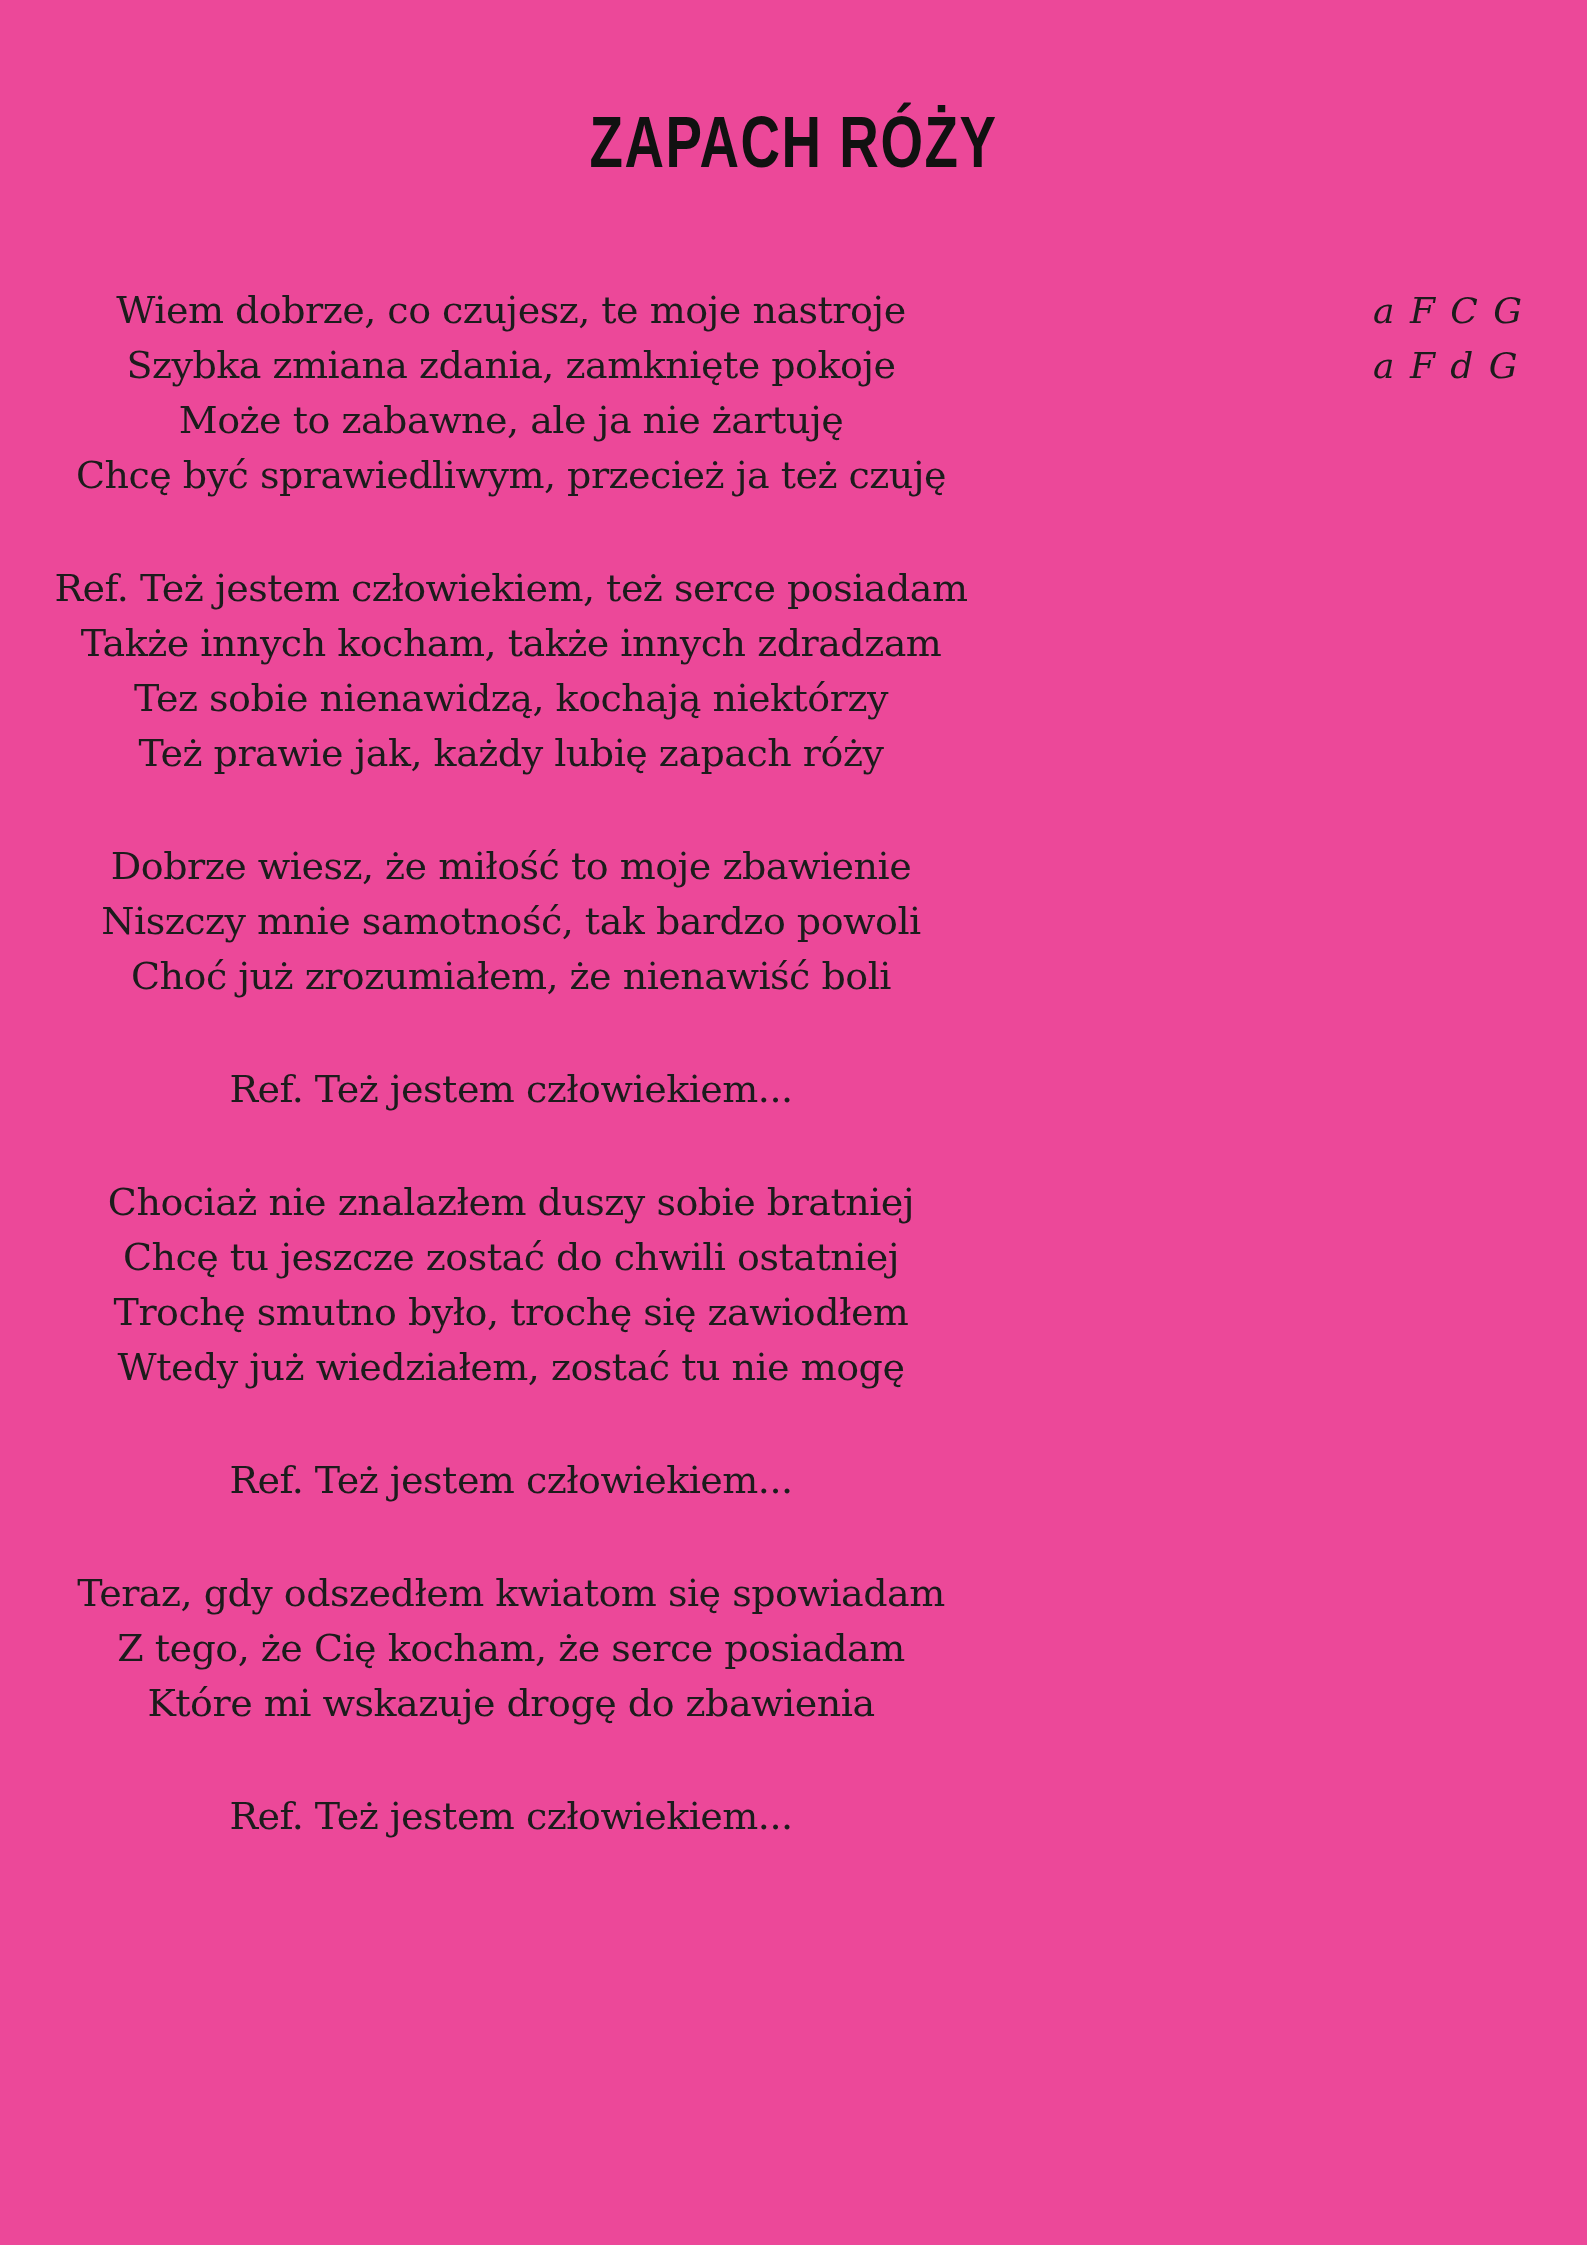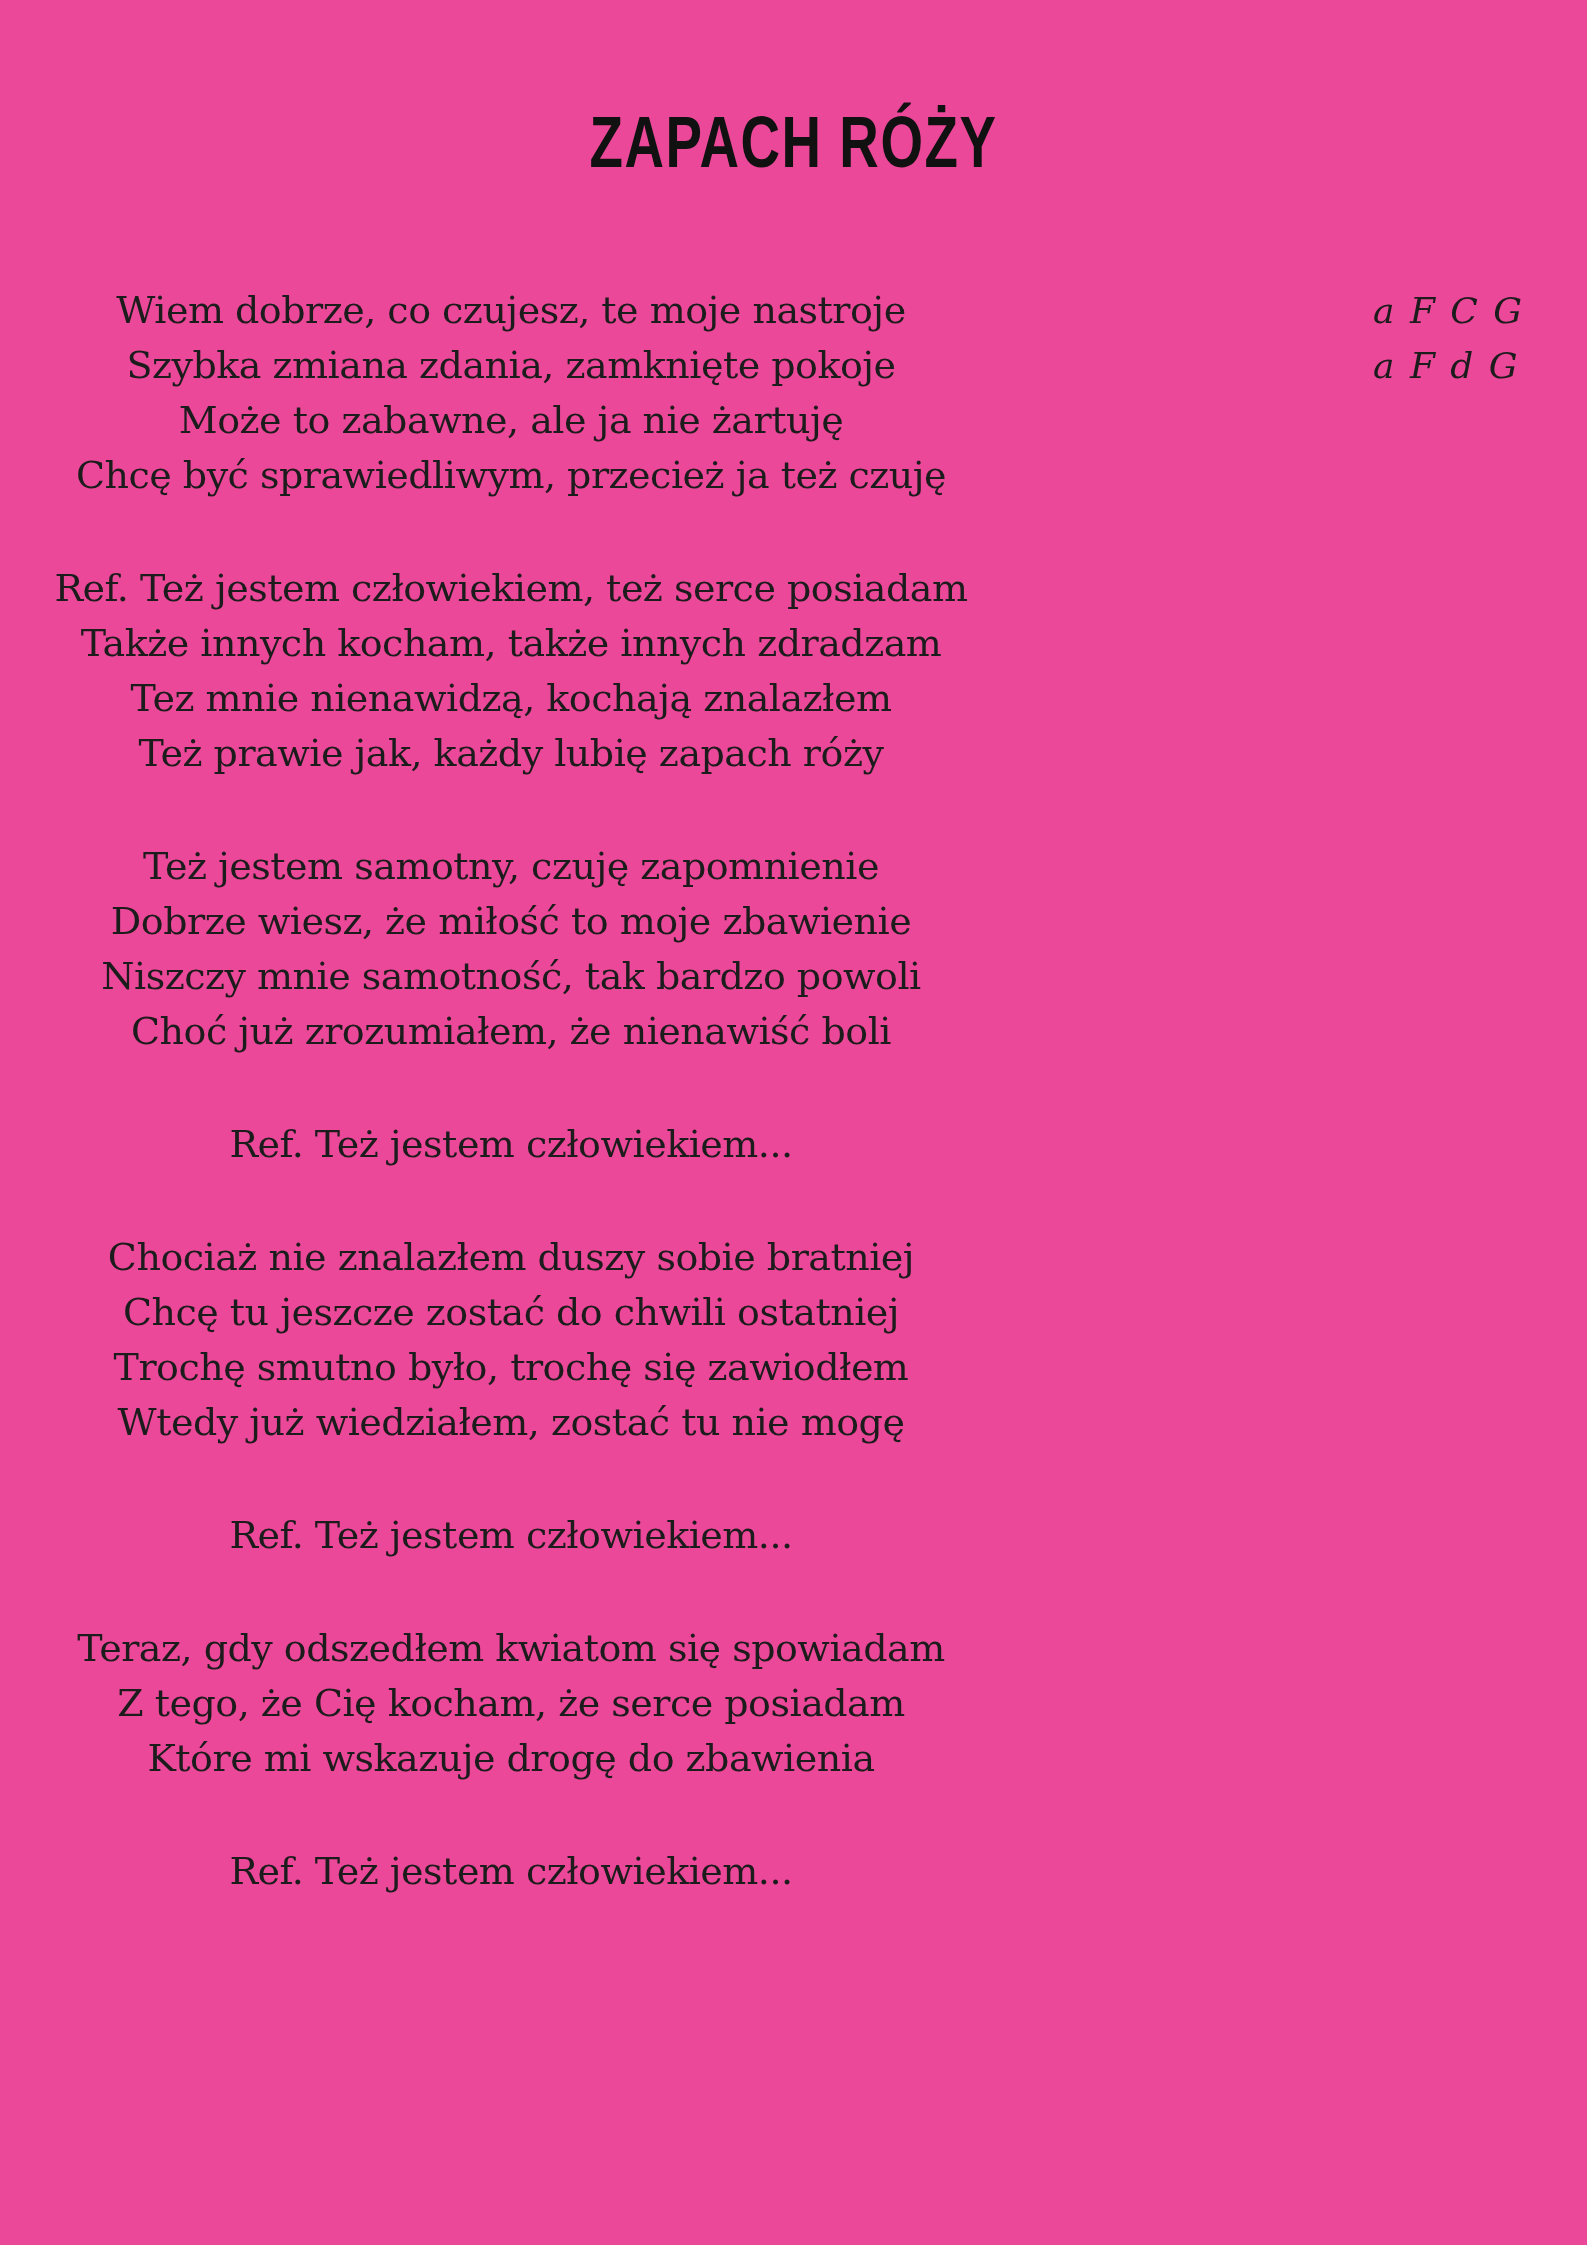--- a/index.html
+++ b/index.html
@@ -77,26 +77,25 @@
     <section class="stanza">
       <p class="lyric-line">Wiem dobrze, co czujesz, te moje nastroje</p>
       <p class="lyric-line">Szybka zmiana zdania, zamknięte pokoje</p>
       <p class="lyric-line">Może to zabawne, ale ja nie żartuję</p>
       <p class="lyric-line">Chcę być sprawiedliwym, przecież ja też czuję</p>
     </section>
 
     <section class="stanza">
       <p class="lyric-line">Ref. Też jestem człowiekiem, też serce posiadam</p>
       <p class="lyric-line">Także innych kocham, także innych zdradzam</p>
-      <p class="lyric-line">Tez mnie nienawidzą, kochają znalazłem</p>
+      <p class="lyric-line">Tez sobie nienawidzą, kochają niektórzy</p>
       <p class="lyric-line">Też prawie jak, każdy lubię zapach róży</p>
     </section>
 
     <section class="stanza">
-      <p class="lyric-line">Też jestem samotny, czuję zapomnienie</p>
       <p class="lyric-line">Dobrze wiesz, że miłość to moje zbawienie</p>
       <p class="lyric-line">Niszczy mnie samotność, tak bardzo powoli</p>
       <p class="lyric-line">Choć już zrozumiałem, że nienawiść boli</p>
     </section>
 
     <section class="stanza">
       <p class="lyric-line">Ref. Też jestem człowiekiem...</p>
     </section>
 
     <section class="stanza">

